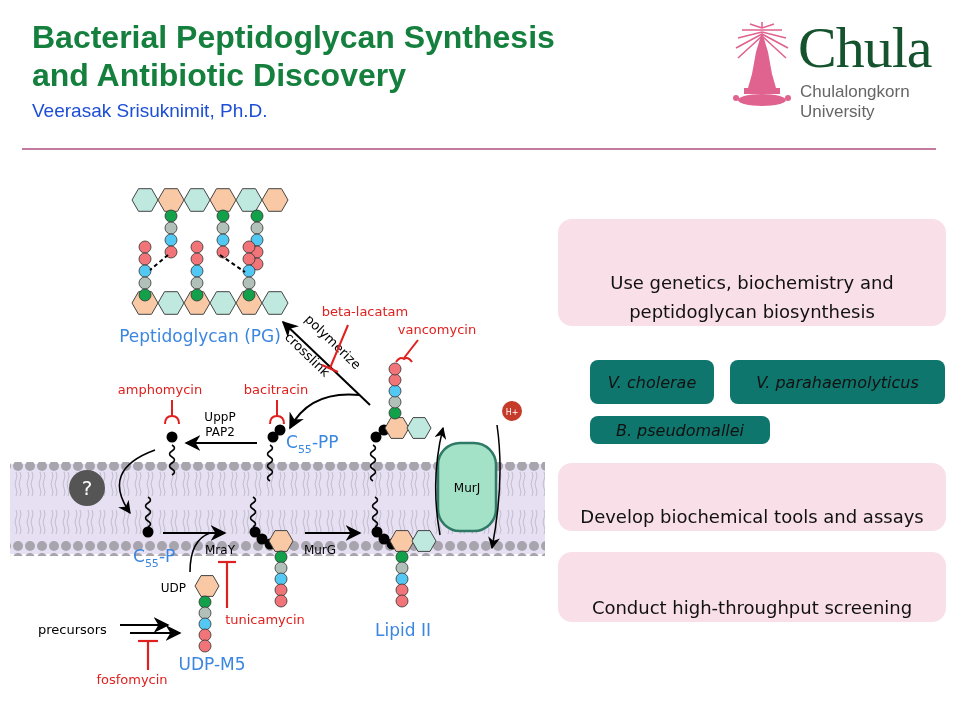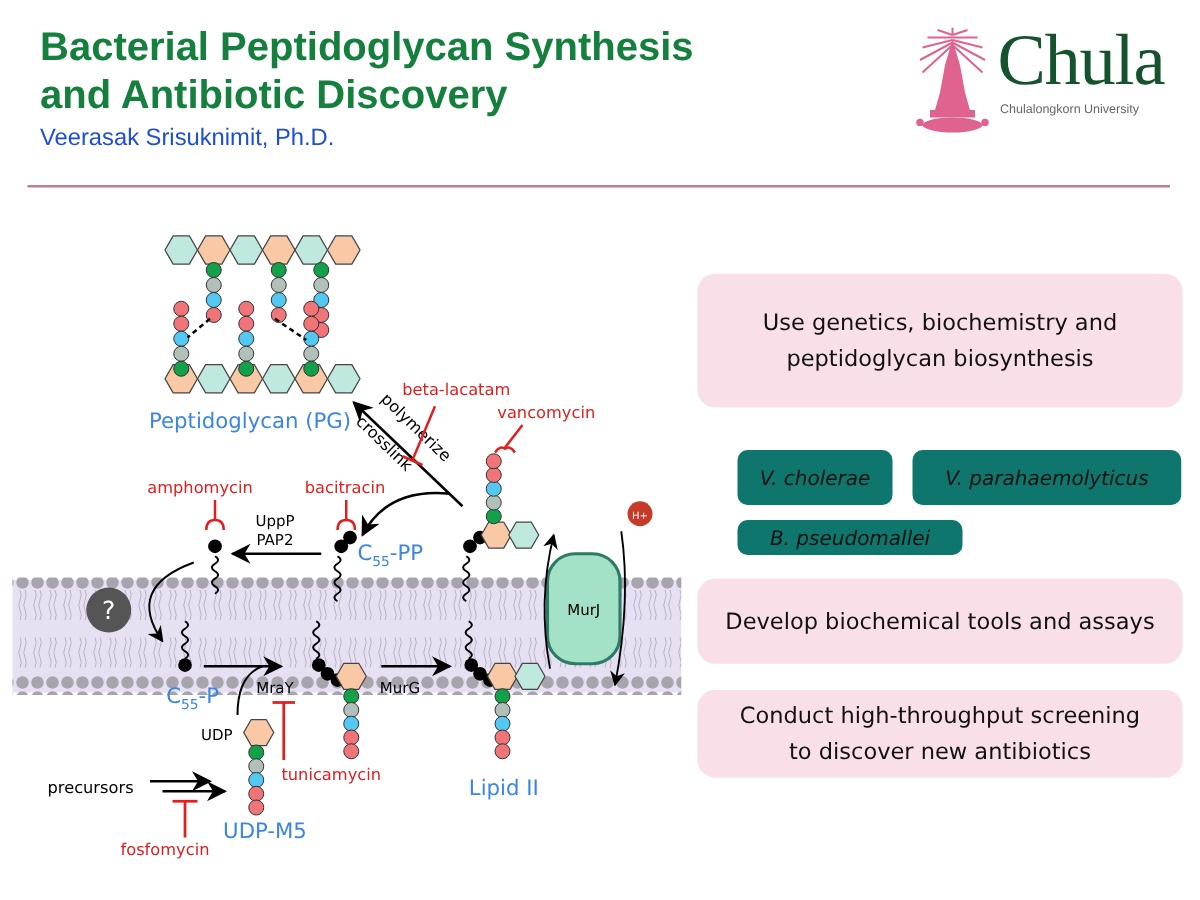--- a/index.html
+++ b/index.html
@@ -2,24 +2,24 @@
 <html><head>
 <meta charset="utf-8">
 <style>
   html, body { margin: 0; padding: 0; }
   body { width: 960px; height: 720px; background: #ffffff; position: relative; overflow: hidden; font-family: "Liberation Sans", sans-serif; }
   .title { position: absolute; left: 32px; top: 18px; font-size: 32px; font-weight: bold; line-height: 38px; color: #15803d; }
   .subtitle { position: absolute; left: 32px; top: 100px; font-size: 19px; color: #1d4ed8; }
   .divider { position: absolute; left: 22px; top: 148px; width: 914px; height: 2px; background: #c27b9f; }
   .logo { position: absolute; left: 730px; top: 22px; width: 220px; height: 90px; }
   .logo-word { position: absolute; left: 68px; top: -8px; font-family: "Liberation Serif", serif; font-size: 58px; color: #14532d; letter-spacing: -1px; }
-  .logo-sub { position: absolute; left: 70px; top: 60px; font-size: 10px; color: #666; }
+  .logo-sub { position: absolute; left: 70px; top: 60px; font-size: 17px; color: #666; }
   .diagram { position: absolute; left: 0; top: 160px; width: 560px; height: 560px; }
   .box { position: absolute; background: #f9dfe8; border-radius: 14px; color: #111; text-align: center; font-family: "DejaVu Sans", sans-serif; display: flex; align-items: center; justify-content: center; }
-  .box.big { font-size: 18px; line-height: 29px; }
+  .box.big { font-size: 18px; line-height: 29px; align-items: flex-end; }
   .box.sp { background: #0f766e; border-radius: 8px; font-style: italic; font-size: 16px; margin-top: 18px; }
   svg text { font-family: "DejaVu Sans", sans-serif; }
 </style>
 </head>
 <body>
 
 <div class="title">
   <div>Bacterial Peptidoglycan Synthesis</div>
   <div>and Antibiotic Discovery</div>
 </div>
@@ -240,15 +240,14 @@
     <div>peptidoglycan biosynthesis</div>
   </div>
 </div>
 <div class="box sp" style="left:590px;top:342px;width:124px;height:44px;">V. cholerae</div>
 <div class="box sp" style="left:730px;top:342px;width:215px;height:44px;">V. parahaemolyticus</div>
 <div class="box sp" style="left:590px;top:398px;width:180px;height:28px;">B. pseudomallei</div>
 <div class="box big" style="left:558px;top:463px;width:388px;height:68px;">Develop biochemical tools and assays</div>
 <div class="box big" style="left:558px;top:552px;width:388px;height:70px;">
   <div>
     <div>Conduct high-throughput screening</div>
-    <div>to discover new antibiotics</div>
   </div>
 </div>
 
 </body></html>

